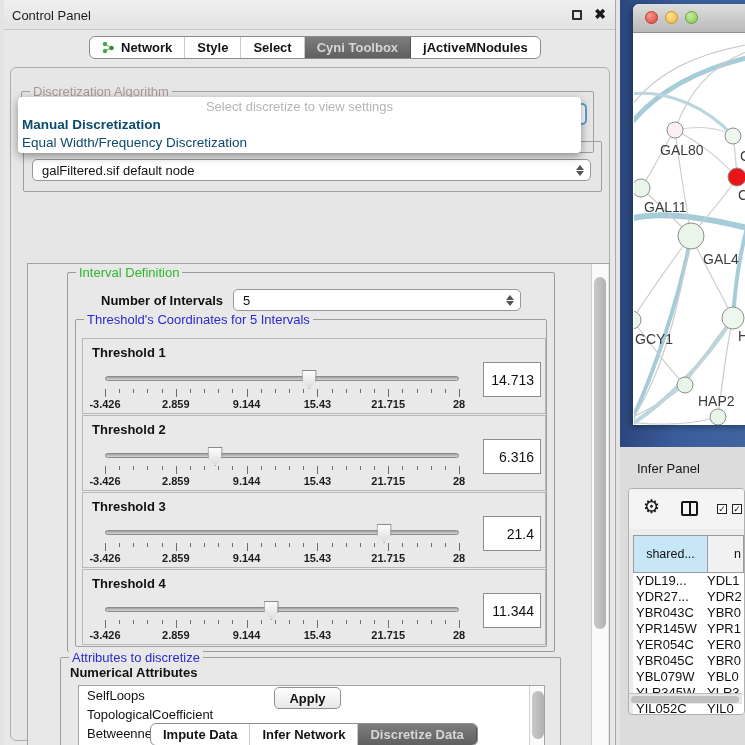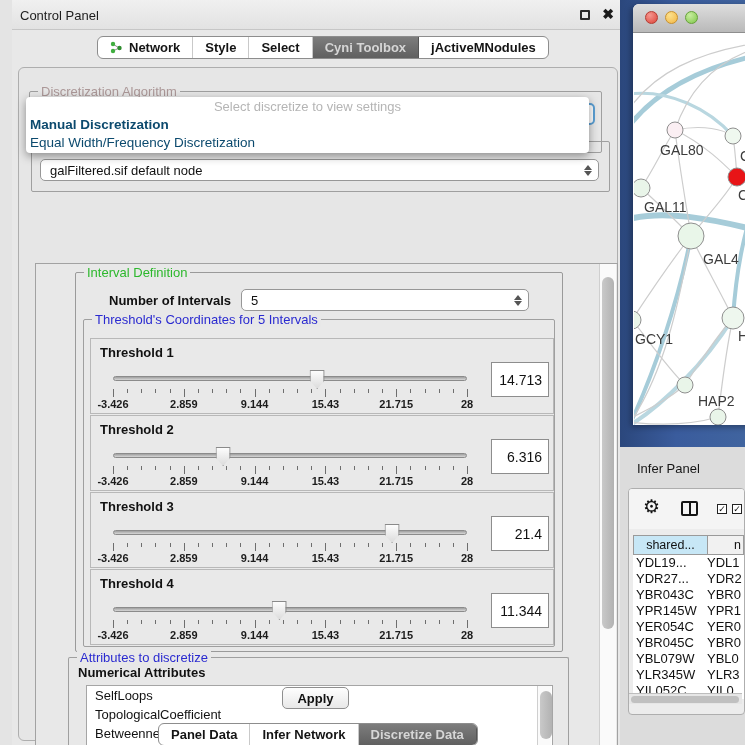--- a/index.html
+++ b/index.html
@@ -1,21 +1,21 @@
 <!DOCTYPE html>
 <html><head>
 <meta charset="utf-8">
 <style>
   * { margin:0; padding:0; box-sizing:border-box; }
   html,body { width:745px; height:745px; background:#e8e8e8; }
   body { font-family:"Liberation Sans", sans-serif; color:#111; }
   #root { position:relative; width:745px; height:745px; overflow:hidden; background:#e4e4e4; }
 
   
-  .cp-window { position:absolute; left:12px; top:0; width:612px; height:745px; background:#e8e8e8;
+  .cp-window { position:absolute; left:4px; top:0; width:612px; height:745px; background:#e8e8e8;
                border-right:1px solid #a8a8a8; }
   .cp-titlebar { position:absolute; left:0; top:0; width:100%; height:30px;
                  background:linear-gradient(#f0f0f0,#e2e2e2); border-bottom:1px solid #c6c6c6; }
   .cp-title { position:absolute; left:8px; top:8px; font-size:13px; color:#1d1d1d; }
   .wbtn-float { position:absolute; right:33px; top:10px; width:10px; height:10px;
                 border:2px solid #2a2a2a; border-radius:1px; cursor:pointer; }
   .wbtn-close { position:absolute; right:9px; top:6px; font-size:14px; font-weight:bold; color:#1a1a1a; cursor:pointer; }
 
   
   .seg { position:absolute; display:flex; height:23px; background:#fff; border:1px solid #8d8d8d;
@@ -91,21 +91,21 @@
   .tp-title { position:absolute; left:17px; top:14px; font-size:13px; color:#161616; }
   .tp-box { position:absolute; left:8px; top:41px; width:117px; height:227px; background:#ececec;
             border:1px solid #aeaeae; border-radius:4px; overflow:hidden; }
   .tp-toolbar { position:absolute; left:0; top:0; width:100%; height:40px; background:#f4f4f4; }
   .gear { position:absolute; left:14px; top:6px; font-size:19px; color:#141414; }
   .cols-ico { position:absolute; left:52px; top:12px; width:17px; height:15px; border:2px solid #141414; border-radius:2px; }
   .cols-ico i { position:absolute; left:6px; top:0; width:2px; height:100%; background:#141414; }
   .chk { position:absolute; top:15px; width:10px; height:10px; border:1.5px solid #222; background:#fff;
          font-size:9px; line-height:8px; text-align:center; color:#111; }
   .tp-table { position:absolute; left:4px; top:46px; right:0; bottom:0; font-size:13px; }
-  .tp-hrow { display:flex; height:20px; border:1px solid #9a9a9a; border-right:none; }
+  .tp-hrow { display:flex; height:38px; border:1px solid #9a9a9a; border-right:none; }
   .tp-hcell { display:flex; align-items:center; justify-content:center; font-size:12.5px;
               border-right:1px solid #9a9a9a; overflow:hidden; white-space:nowrap; }
   .tp-hcell.c1 { width:74px; background:#c7e7f6; }
   .tp-hcell.c2 { flex:1; background:#f1f1f1; justify-content:flex-start; padding-left:26px; }
   .tp-row { display:flex; height:16px; line-height:16px; background:#fff; white-space:nowrap; }
   .tp-cell1 { width:74px; padding-left:3px; overflow:hidden; }
   .tp-cell2 { flex:1; overflow:hidden; }
   .hsb { position:absolute; left:0px; bottom:10px; width:113px; height:11px; background:#e6e6e6;
          border-top:1px solid #bdbdbd; }
   .hsb .thumb { position:absolute; left:2px; top:2px; width:108px; height:7px; background:#c0c0c0; border-radius:4px; }
@@ -383,21 +383,21 @@
         </div>
       </div>
 
       <div class="btn" style="left:263px; top:619px; width:67px; height:22px;">
         <span>Apply</span>
       </div>
     </div>
 
     <div class="seg" id="bottom-tabs" style="left:146px; top:723px;">
         <div class="segitem">
-          <span>Panel Data</span>
+          <span>Impute Data</span>
         </div>
         <div class="segitem">
           <span>Infer Network</span>
         </div>
         <div class="segitem sel">
           <span>Discretize Data</span>
         </div>
       </div>
 
     <div class="dd-overlay">

